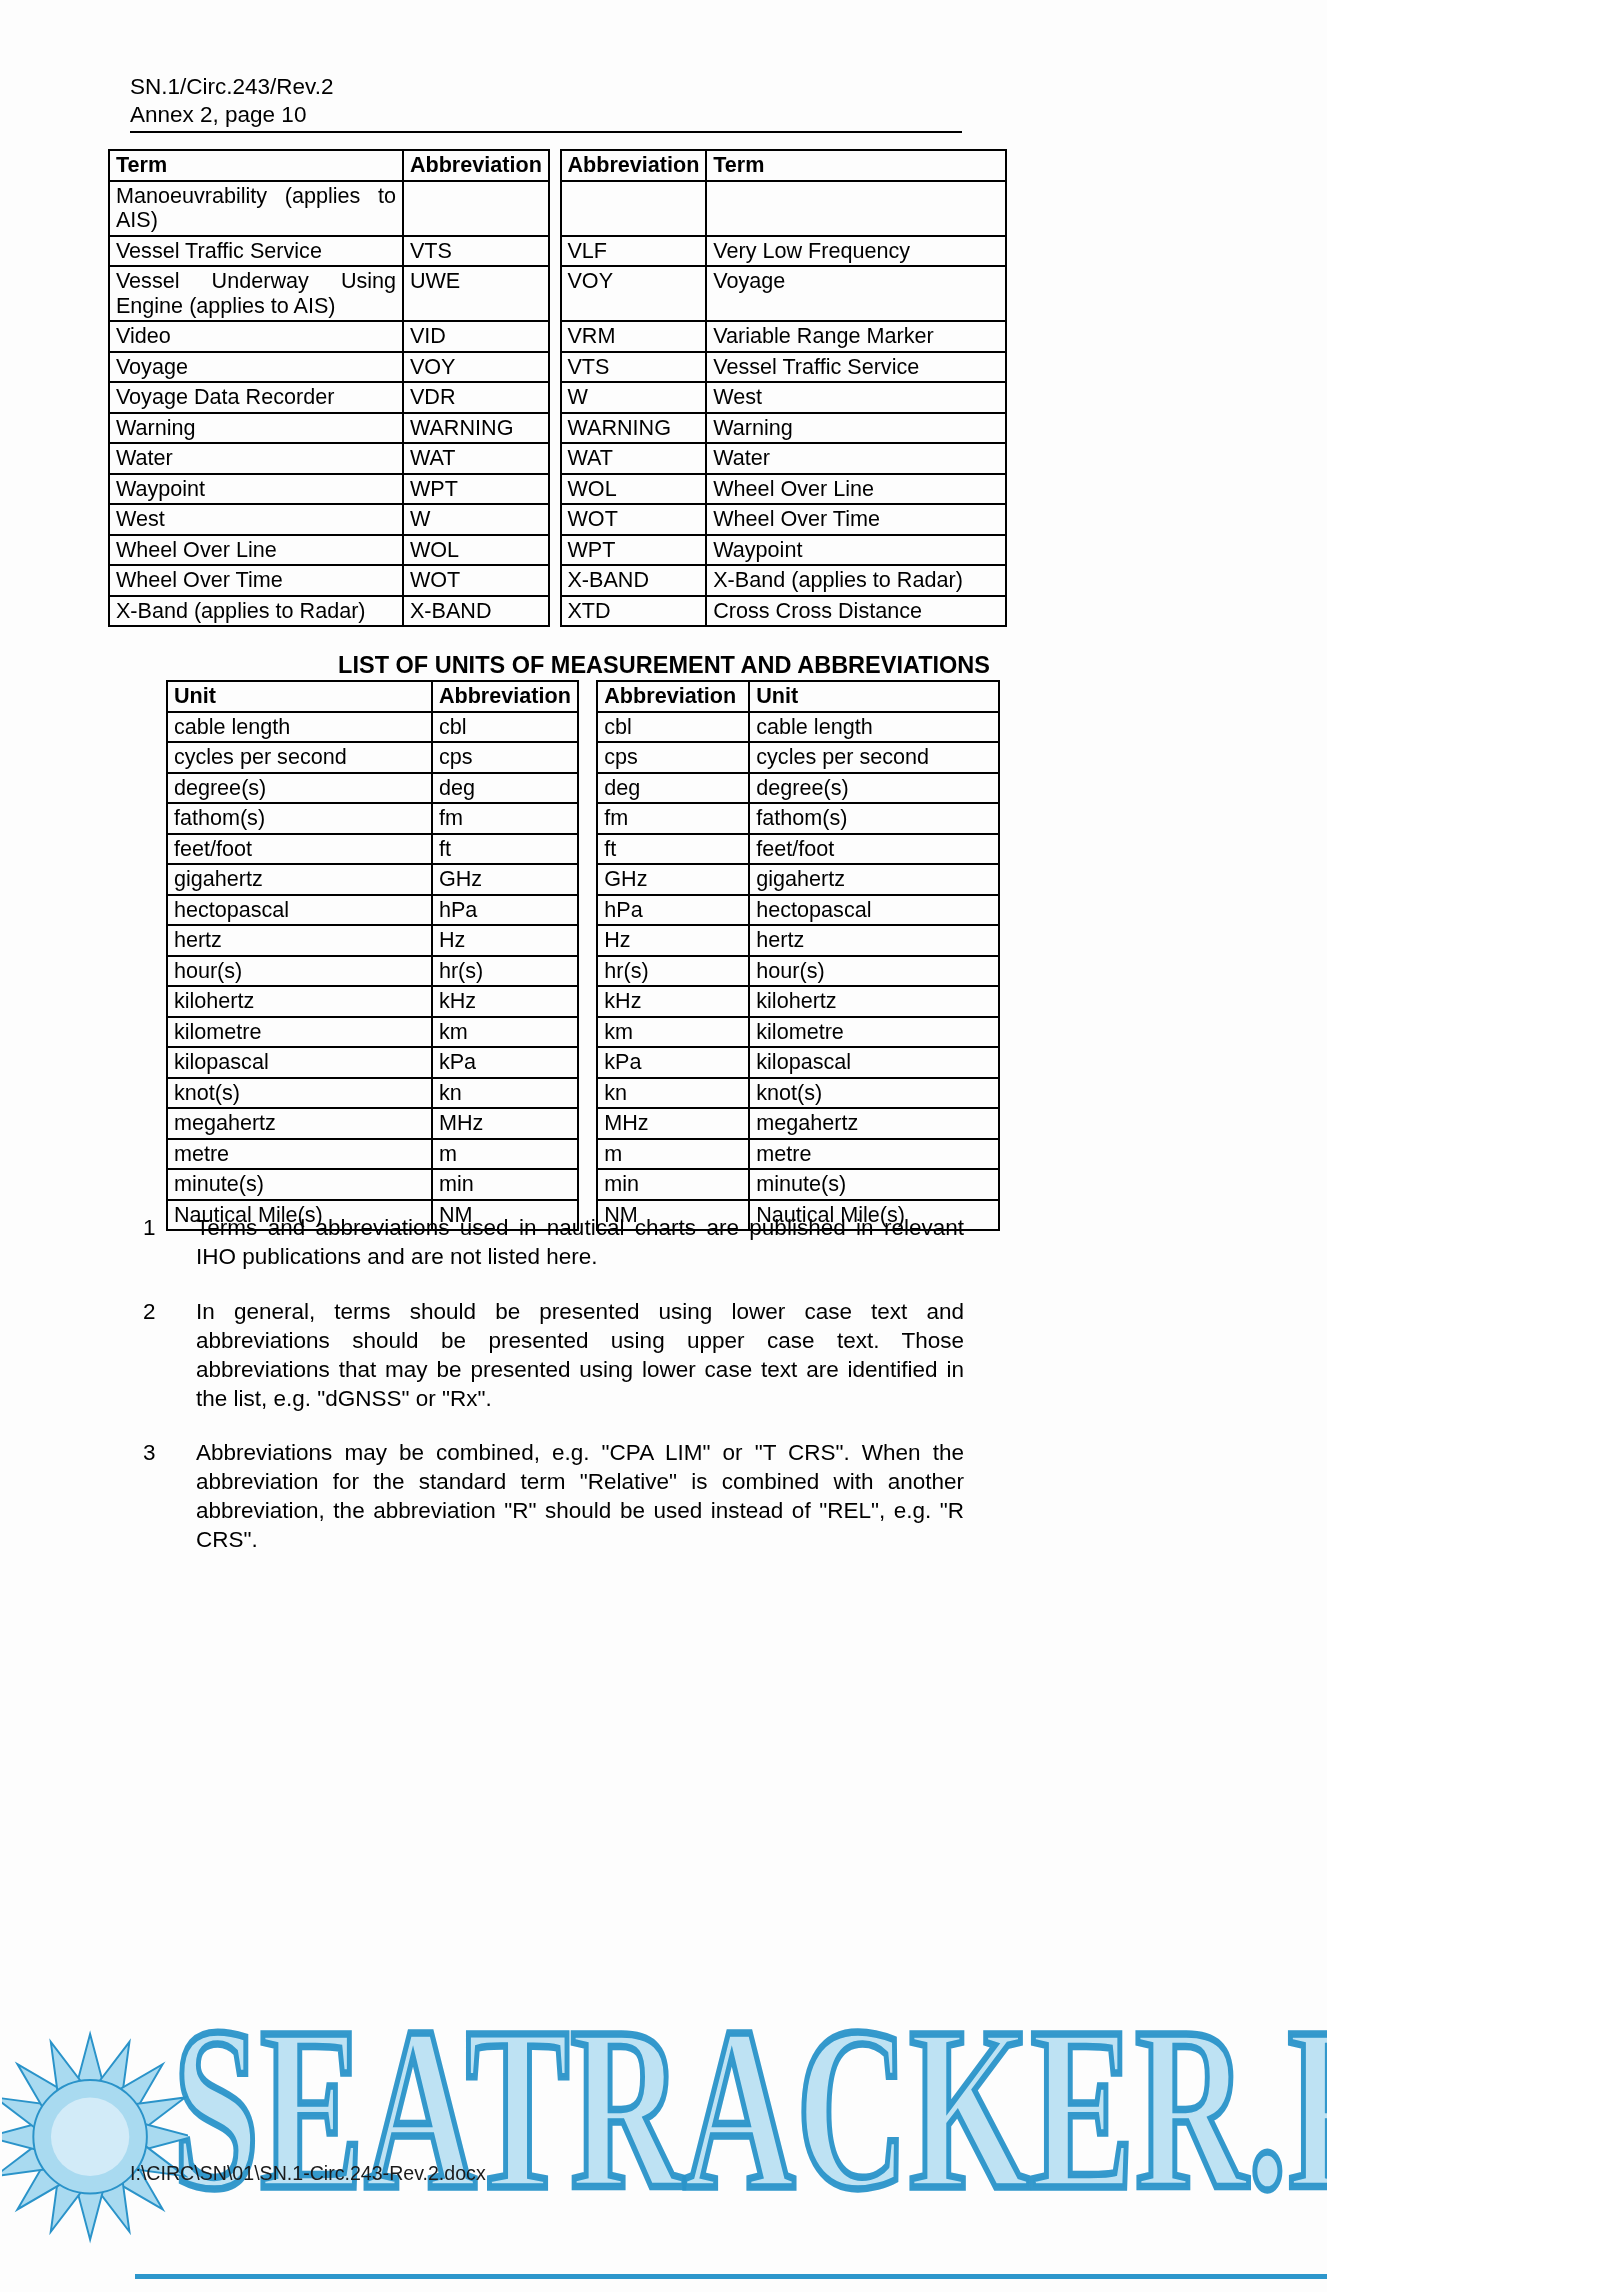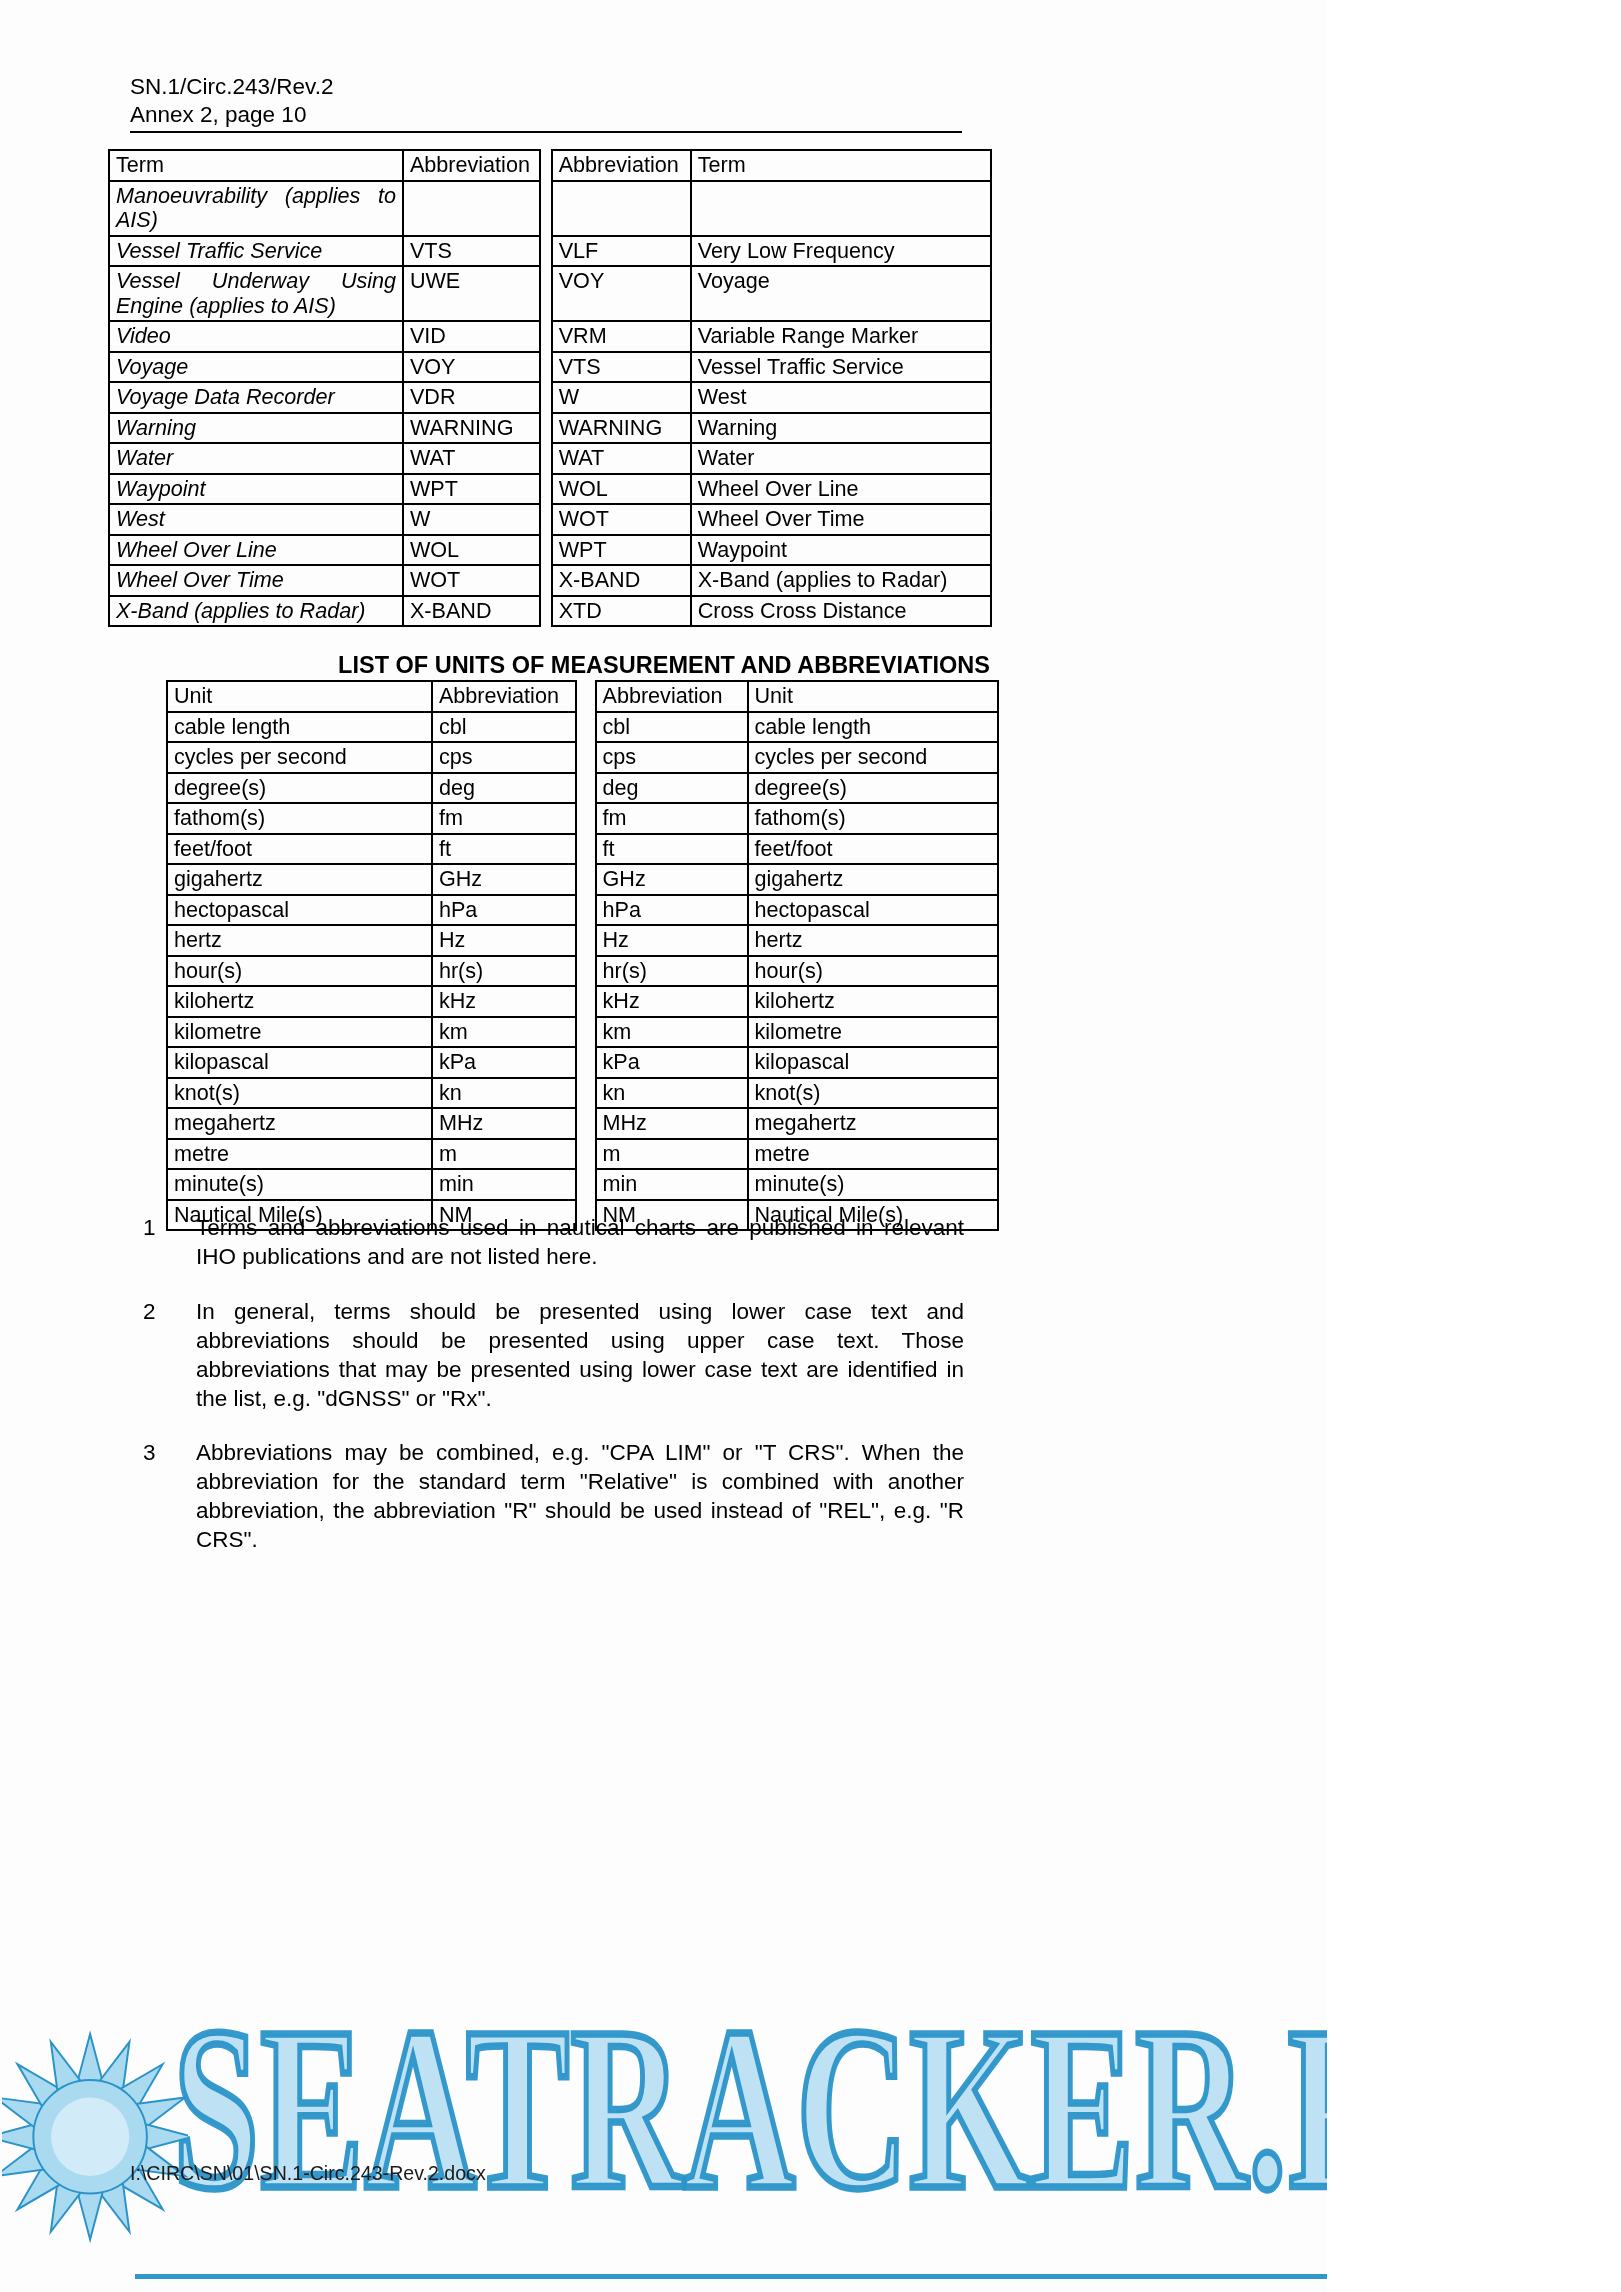--- a/index.html
+++ b/index.html
@@ -23,24 +23,24 @@
   table.pair th, table.pair td {
     border: 2px solid #000;
     padding: 2px 5.9px;
     font-size: 21.6px;
     line-height: 24.5px;
     text-align: left;
     vertical-align: top;
     overflow: hidden;
     word-wrap: break-word;
   }
-  table.pair th { font-weight: normal; }
+  table.pair th { font-weight: bold; }
   table.pair td.spacer, table.pair th.spacer { border: none; padding: 0; }
   table.pair tr { height: 28px; }
-  table.terms td.cA { text-align: justify; font-style: italic; }
+  table.terms td.cA { text-align: justify; }
 
   .units-heading {
     position: absolute; left: 108px; top: 652px; width: 882px;
     text-align: right; font-weight: bold; font-size: 23.5px;
   }
 
   
   .notes { position: absolute; left: 143px; top: 1213px; width: 821px; font-size: 22.5px; line-height: 29px; }
   .notes-title { font-weight: bold; font-style: italic; margin-bottom: 17.6px; }
   .note-item { display: grid; grid-template-columns: 53px 1fr; margin-bottom: 25.5px; }

